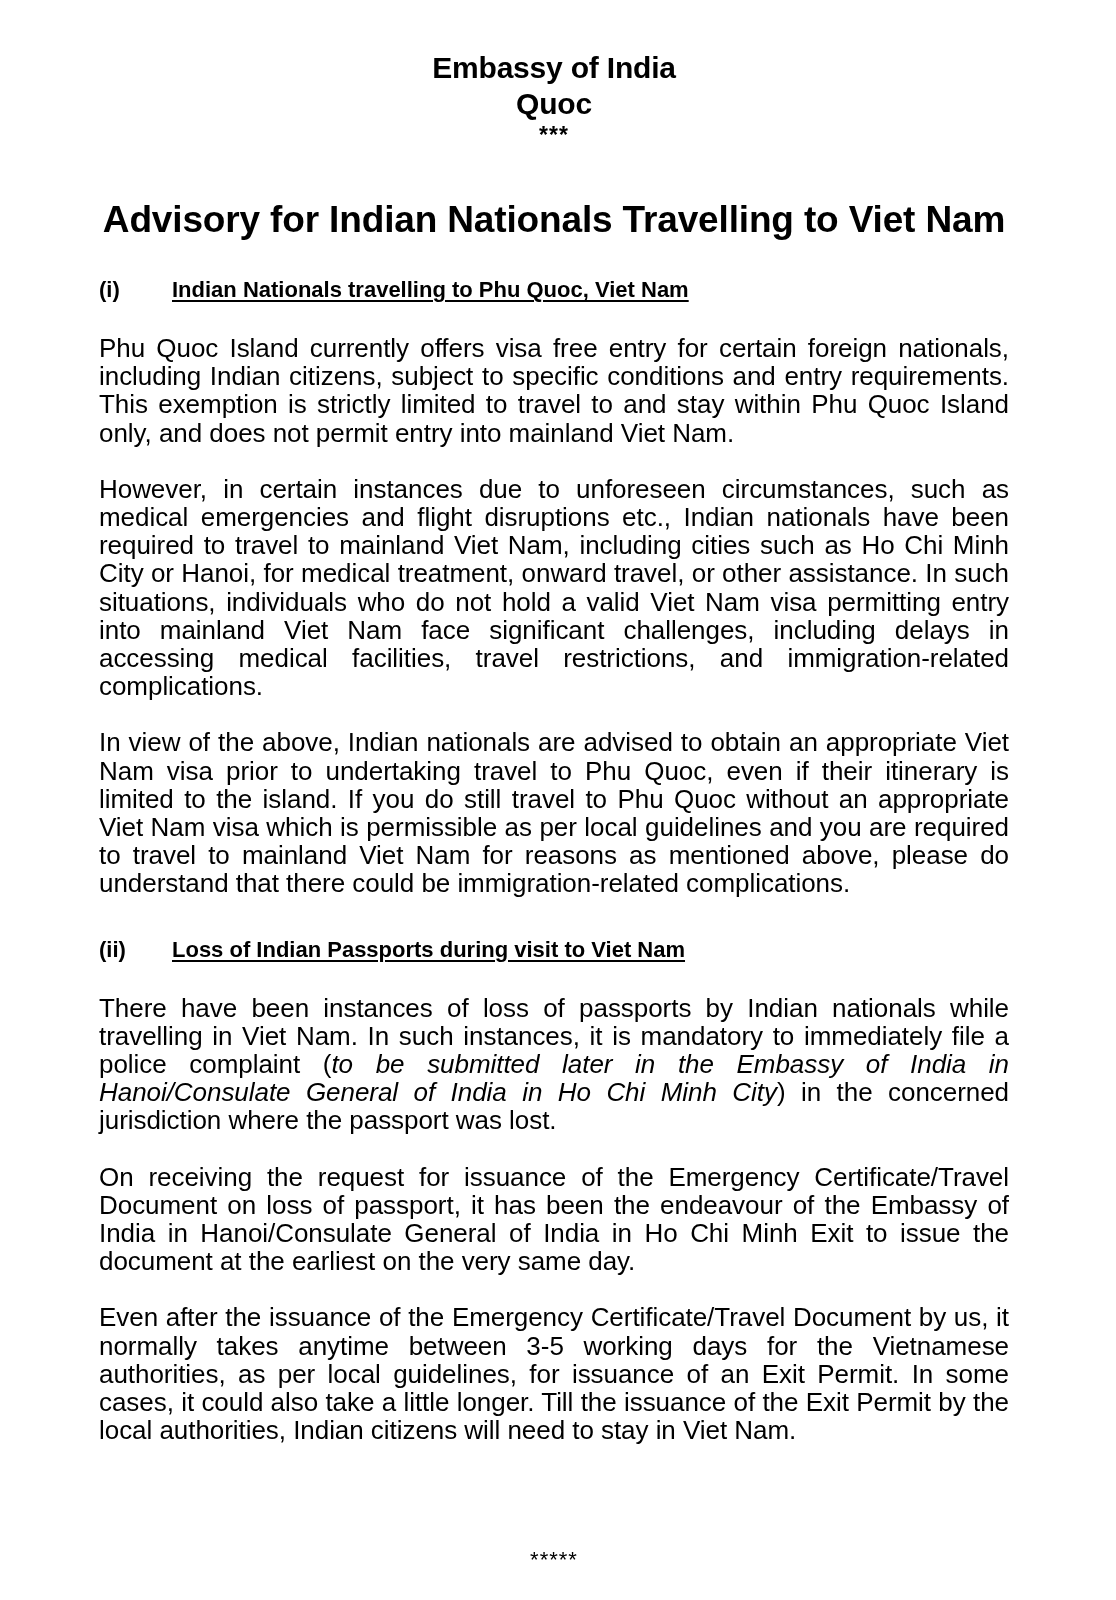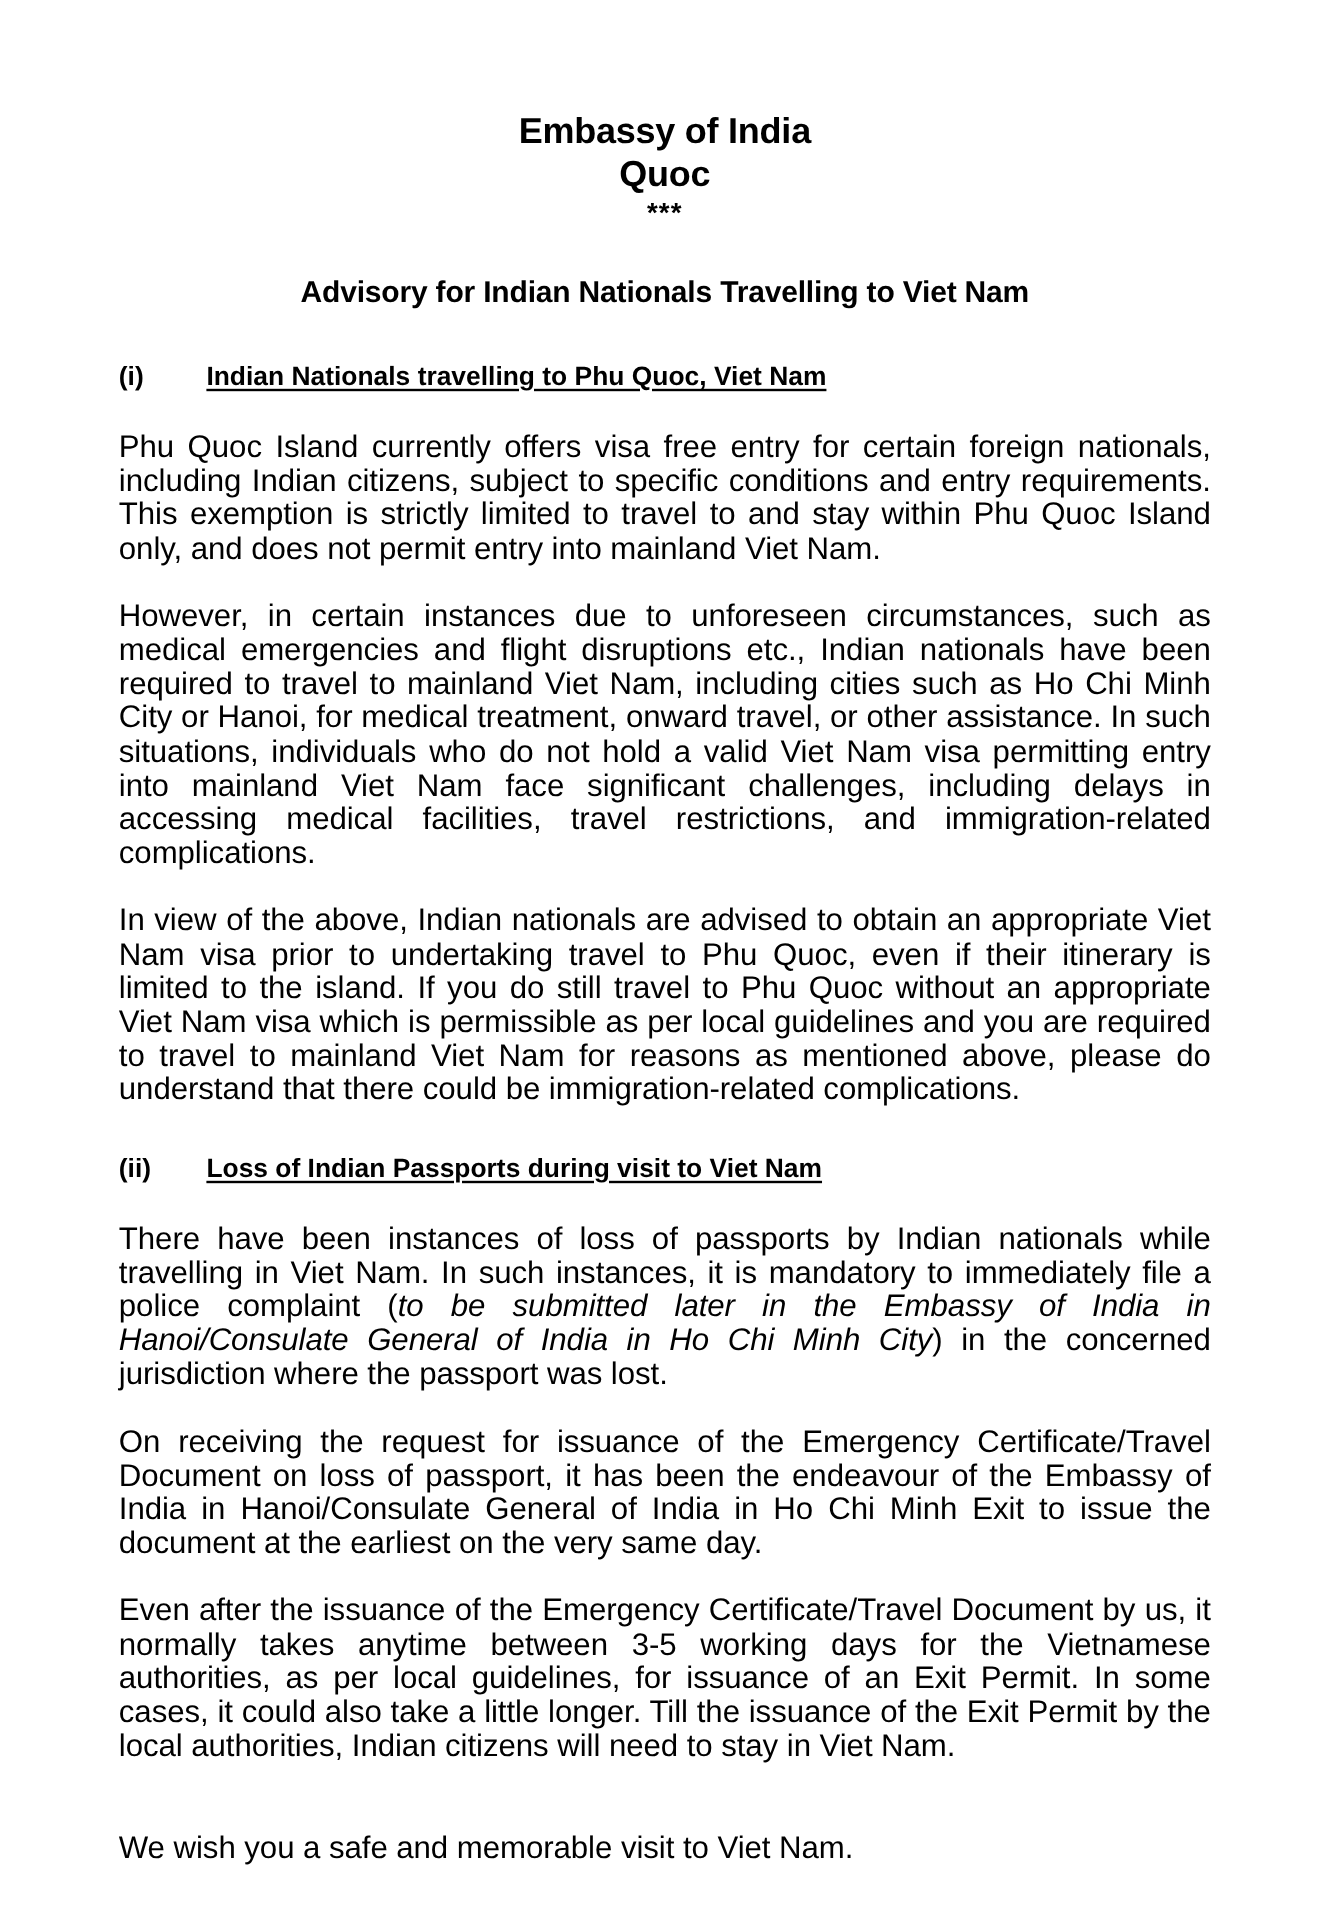--- a/index.html
+++ b/index.html
@@ -27,43 +27,43 @@
   .content {
     position: absolute;
     left: 99px;
     top: 0;
     width: 910px;
   }
 
   
   .masthead {
     text-align: center;
-    padding-top: 92px;
+    padding-top: 50px;
   }
   .masthead-line {
     font-weight: bold;
     font-size: 30px;
     line-height: 36px;
     letter-spacing: -0.2px;
   }
   .masthead-stars {
     font-weight: bold;
     font-size: 23px;
     line-height: 26px;
     letter-spacing: 1px;
   }
 
   
   .doc-title {
     text-align: center;
     font-weight: bold;
-    font-size: 25px;
+    font-size: 37px;
     line-height: 36px;
     letter-spacing: -0.15px;
-    margin-top: 36px;
+    margin-top: 54px;
   }
 
   
   .section-heading {
     display: flex;
     align-items: baseline;
     font-weight: bold;
     font-size: 22px;
     line-height: 28px;
     margin-top: 38px;
@@ -145,18 +145,17 @@
 
     <div class="gap-para"></div>
     <p class="body">On receiving the request for issuance of the Emergency Certificate/Travel Document on loss of passport, it has been the endeavour of the Embassy of India in Hanoi/Consulate General of India in Ho Chi Minh Exit to issue the document at the earliest on the very same day.</p>
 
     <div class="gap-para"></div>
     <p class="body">Even after the issuance of the Emergency Certificate/Travel Document by us, it normally takes anytime between 3-5 working days for the Vietnamese authorities, as per local guidelines, for issuance of an Exit Permit. In some cases, it could also take a little longer.  Till the issuance of the Exit Permit by the local authorities, Indian citizens will need to stay in Viet Nam.</p>
 
     <div class="gap-para"></div>
 
     <div class="gap-para"></div>
-    <p class="body last-left">We wish you a safe and memorable visit to Viet Nam.</p>
 
     <div class="footer-stars">*****</div>
 
   </div>
 </div>
 
 </body></html>

